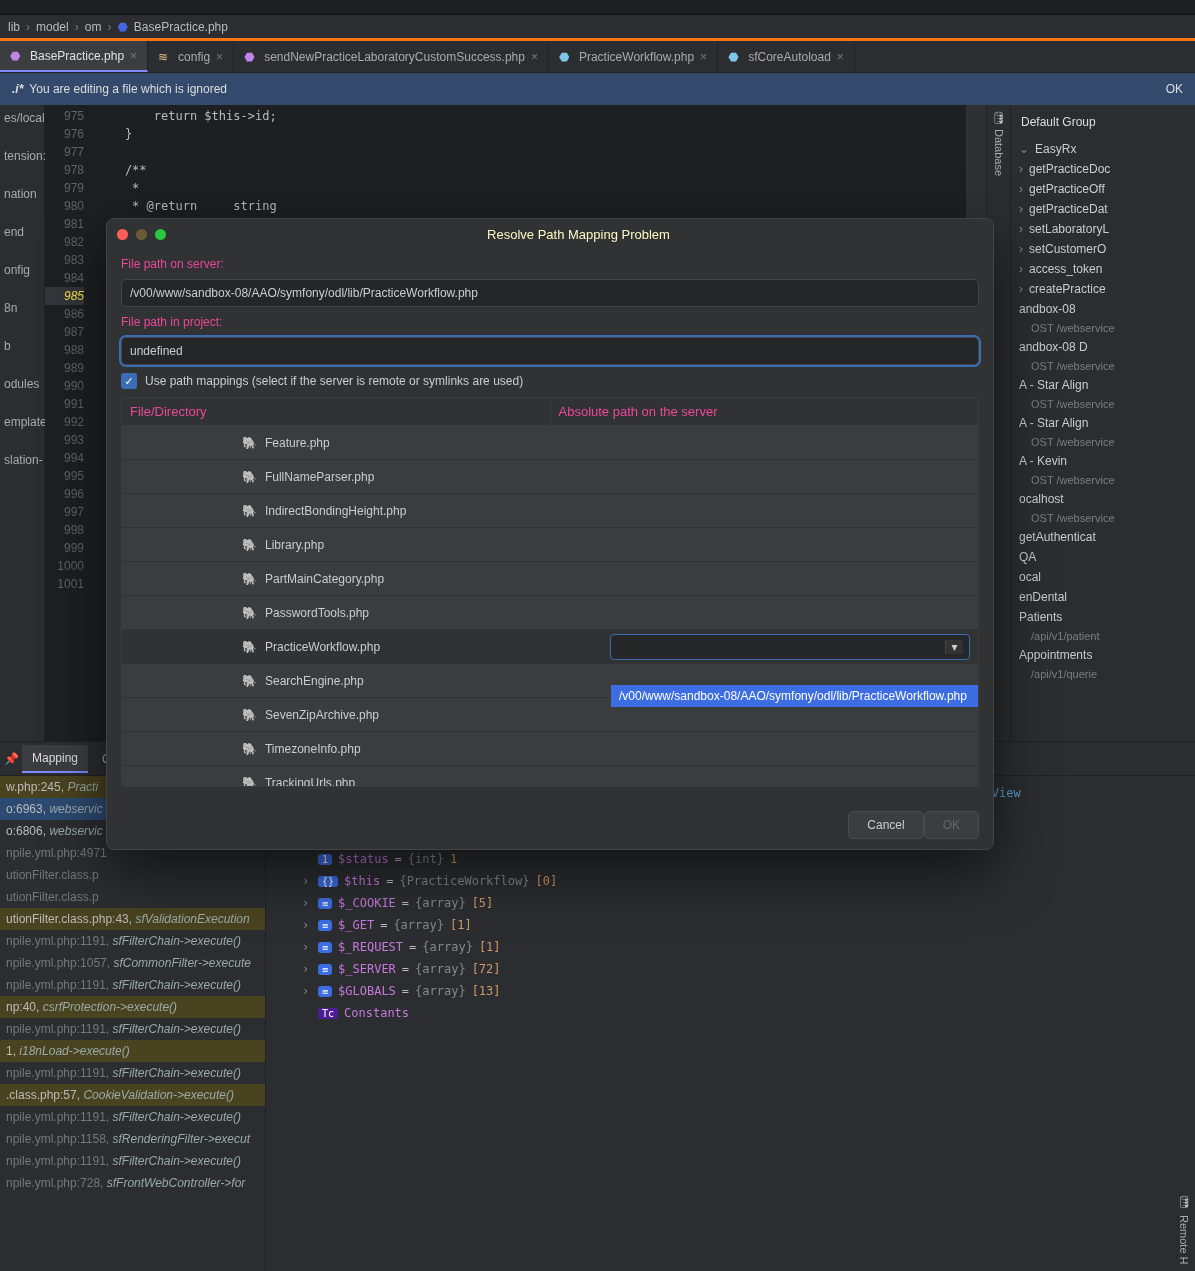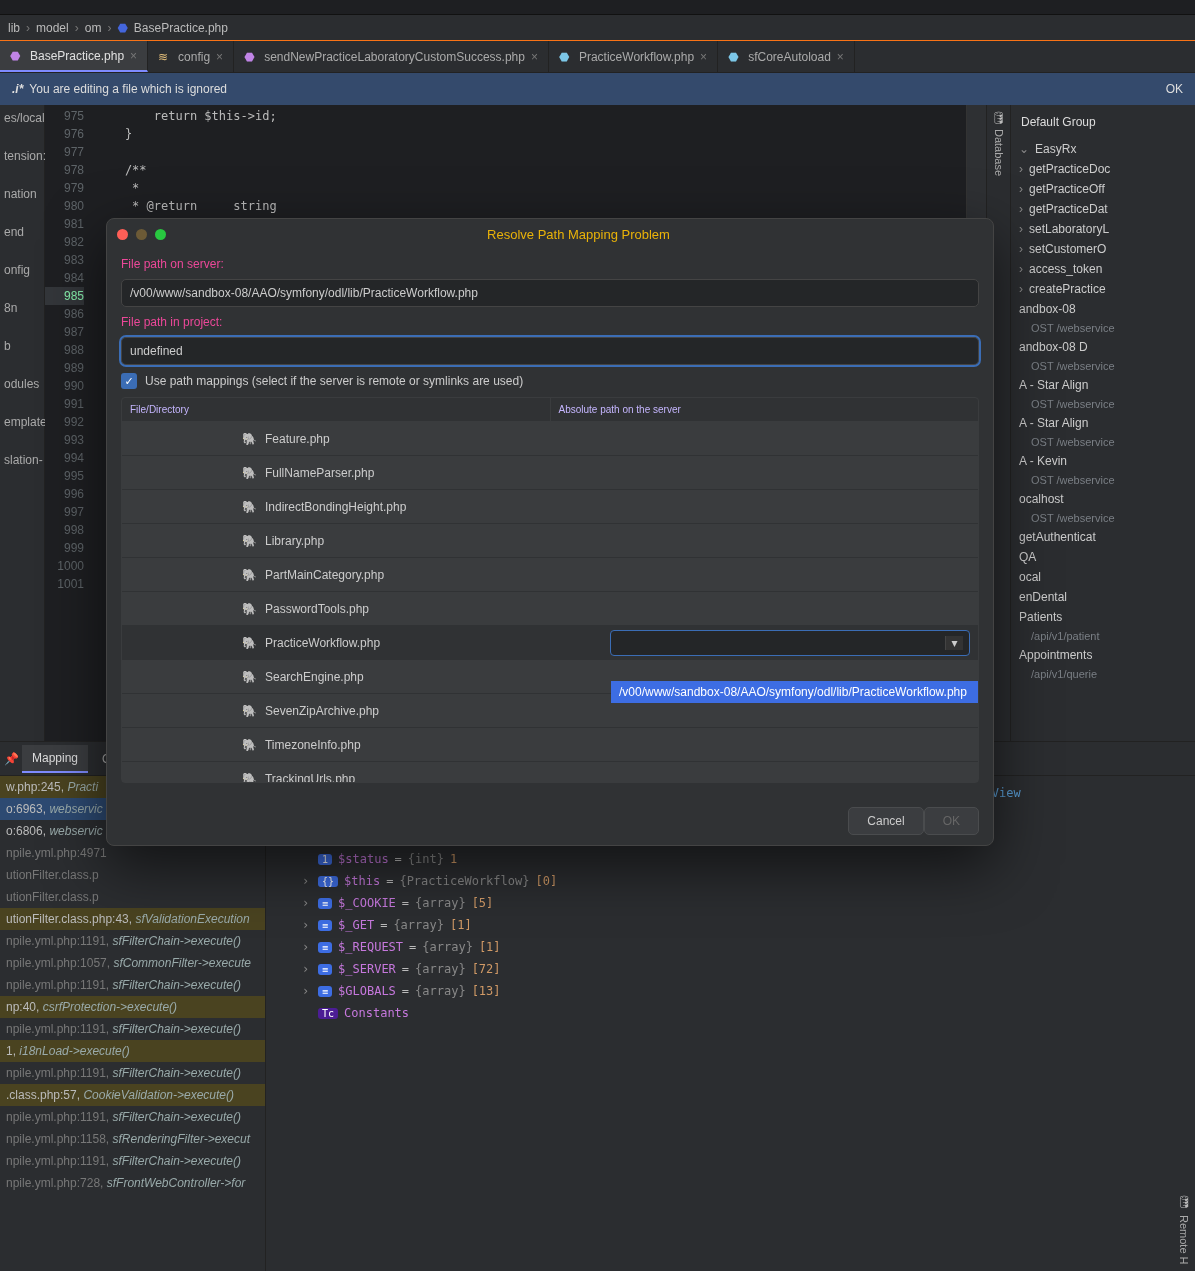--- a/index.html
+++ b/index.html
@@ -3,21 +3,21 @@
 <meta charset="utf-8">
 <style>
   * { margin: 0; padding: 0; box-sizing: border-box; }
   body { font-family: -apple-system, "Segoe UI", sans-serif; font-size: 12px; background: #2b2d30; color: #bbb; overflow: hidden; width: 1195px; height: 1271px; position: relative; }
   .root { display: flex; flex-direction: column; height: 100%; }
 
   
   .toolbar { height: 15px; background: #1e1f22; border-bottom: 1px solid #111; display: flex; align-items:center; gap:10px; padding:0 10px; }
 
   
-  .breadcrumbs { height: 26px; background: #2b2d30; display: flex; align-items: center; gap: 6px; padding: 0 8px; color:#bbb; font-size:12px; border-bottom:1px solid #f97316; }
+  .breadcrumbs { height: 26px; background: #2b2d30; display: flex; align-items: center; gap: 6px; padding: 0 8px; color:#bbb; font-size:12px; border-bottom:3px solid #f97316; }
   .breadcrumbs .chev { color:#777; }
   .breadcrumbs .file { color:#bbb; }
   .breadcrumbs .crumb-icon { color:#46d; }
 
   
   .tabs { height: 32px; background: #2b2d30; display: flex; align-items: stretch; border-bottom: 1px solid #222; }
   .tab { display:flex; align-items:center; gap:6px; padding:0 10px; color:#aaa; font-size:12px; border-right:1px solid #222; }
   .tab.active { background:#3b3d40; border-bottom:2px solid #7e8bff; color:#e0e0e0; }
   .tab .close { color:#777; }
   .tab-icon { width:14px; height:14px; display:inline-block; }
@@ -32,21 +32,21 @@
   
   .mid { flex:1; display:flex; position:relative; }
 
   .left-strip { width:45px; background:#2b2d30; border-right:1px solid #222; color:#aaa; font-size:12px; padding:4px 2px; display:flex; flex-direction:column; gap:20px; }
   .left-strip .lbl { transform:none; padding:2px; color:#aaa; }
 
   .editor { flex:1; display:flex; flex-direction:column; background:#1e1f22; }
   .code-area { flex:1; display:flex; }
   .gutter { width:45px; text-align:right; padding:2px 6px 0 0; color:#5e6468; font-size:12px; background:#1e1f22; }
   .gutter div { height:18px; line-height:18px; }
-  .gutter .hl { background:#33363a; color:#86efac; }
+  .gutter .hl { background:#33363a; color:#fde047;font-style:italic; }
   .codelines { flex:1; padding:2px 0 0 6px; font-family: Menlo, Consolas, monospace; font-size:12px; color:#bbb; }
   .codelines div { height:18px; line-height:18px; white-space:pre; }
 
   .minimap { width:20px; background:#2e3033; border-left:1px solid #333; position:relative; }
   .minimap .thumb { position:absolute; top:120px; width:10px; height:40px; left:5px; background:#c0c0a0; border-radius:2px; }
 
   .db-strip { width:24px; background:#2b2d30; border-left:1px solid #222; display:flex; flex-direction:column; align-items:center; padding:6px 0; gap:4px; }
   .db-strip .vtxt { writing-mode:vertical-rl; font-size:11px; color:#aaa; }
 
   .rightpanel { width:185px; background:#2b2d30; border-left:1px solid #222; padding:6px 4px; font-size:12px; overflow:hidden; white-space:nowrap; }
@@ -85,32 +85,32 @@
   .vars .idx.tc { background:#4c1d95; }
   .vars .vn { color:#c678dd; }
   .vars .vt { color:#888; }
   .vars .vv { color:#d19a66; }
   .vars .vstr { color:#98c379; }
   .vars .link { color:#5a9ed6; }
   .modal { position:absolute; left:106px; top:218px; width:888px; background:#303234; border:1px solid #444; border-radius:8px; box-shadow:0 20px 60px rgba(0,0,0,.6); display:flex; flex-direction:column; }
   .modal .titlebar { height:30px; display:flex; align-items:center; padding:0 10px; gap:8px; }
   .modal .tlight { width:11px; height:11px; border-radius:50%; }
   .tl-r { background:#ff5f57; } .tl-y { background:#f7b83d; opacity:.3; } .tl-g { background:#28c840; }
-  .modal .title { flex:1; text-align:center; color:#eab308; font-size:13px; }
+  .modal .title { flex:1; text-align:center; color:#fef9c3; font-size:13px; }
 
   .modal .body { padding:8px 14px 14px; display:flex; flex-direction:column; gap:8px; }
   .modal label { color:#ec4899; font-size:12px; }
   .modal .inp { background:#242628; border:1px solid #444; border-radius:5px; padding:6px 8px; color:#ccc; font-size:12px; }
   .modal .inp.active { outline:2px solid #3b6db5; }
   .modal .chk { display:flex; gap:8px; align-items:center; color:#ccc; }
   .modal .chkbox { width:16px; height:16px; background:#3b6db5; border-radius:3px; display:flex; align-items:center; justify-content:center; color:#fff; font-size:11px; }
 
   .maptable { flex:1; border:1px solid #3a3c3e; border-radius:4px; }
   .mt-head { display:flex; border-bottom:1px solid #3a3c3e; }
-  .mt-head .mh { flex:1; padding:6px 8px; color:#c4b5fd; font-size:10px; }
+  .mt-head .mh { flex:1; padding:6px 8px; color:#ec4899; font-size:13px; }
   .mt-head .mh.fst { border-right:1px solid #3a3c3e; }
   .mt-body { height:360px; overflow:auto; background:#3a3c3e; scrollbar-width:thin; }
   .mt-row { display:flex; height:34px; align-items:center; border-bottom:1px solid #303234; }
   .mt-row .c1 { flex:1; display:flex; align-items:center; gap:8px; padding-left:120px; color:#ccc; }
   .mt-row .c2 { flex:1; padding:0 8px; }
   .mt-row.sel { background:#303234; }
   .mt-row.sel .c2 { display:flex; }
   .combo { flex:1; background:#242628; border:1px solid #3b6db5; border-radius:4px; height:26px; display:flex; align-items:center; padding:0 6px; color:#ccc; position:relative; }
   .combo .drop { margin-left:auto; background:#333; width:18px; text-align:center; border-left:1px solid #444; }
   .popup { position:absolute; left:0; top:50px; background:#3d6de3; color:#fff; padding:4px 8px; width:420px; font-size:12px; }

